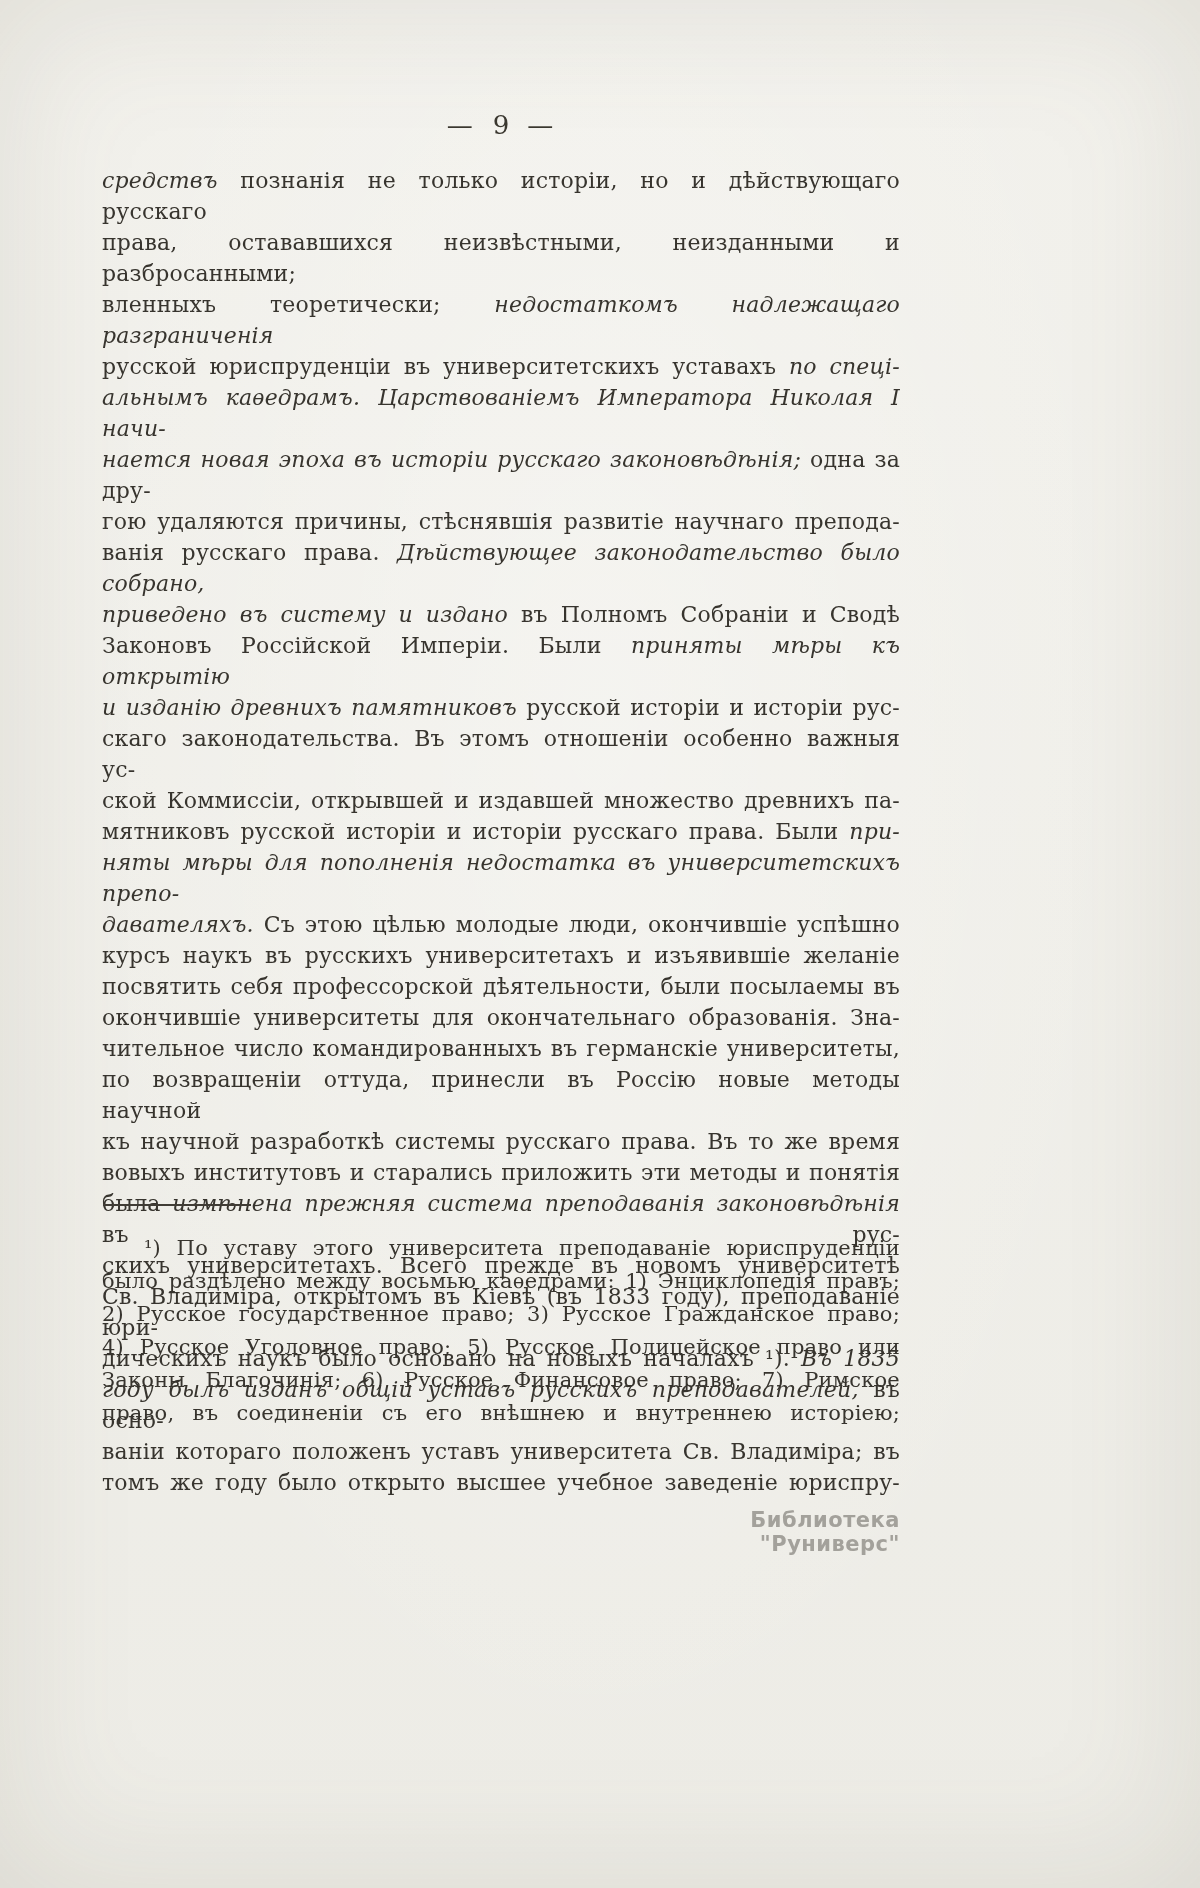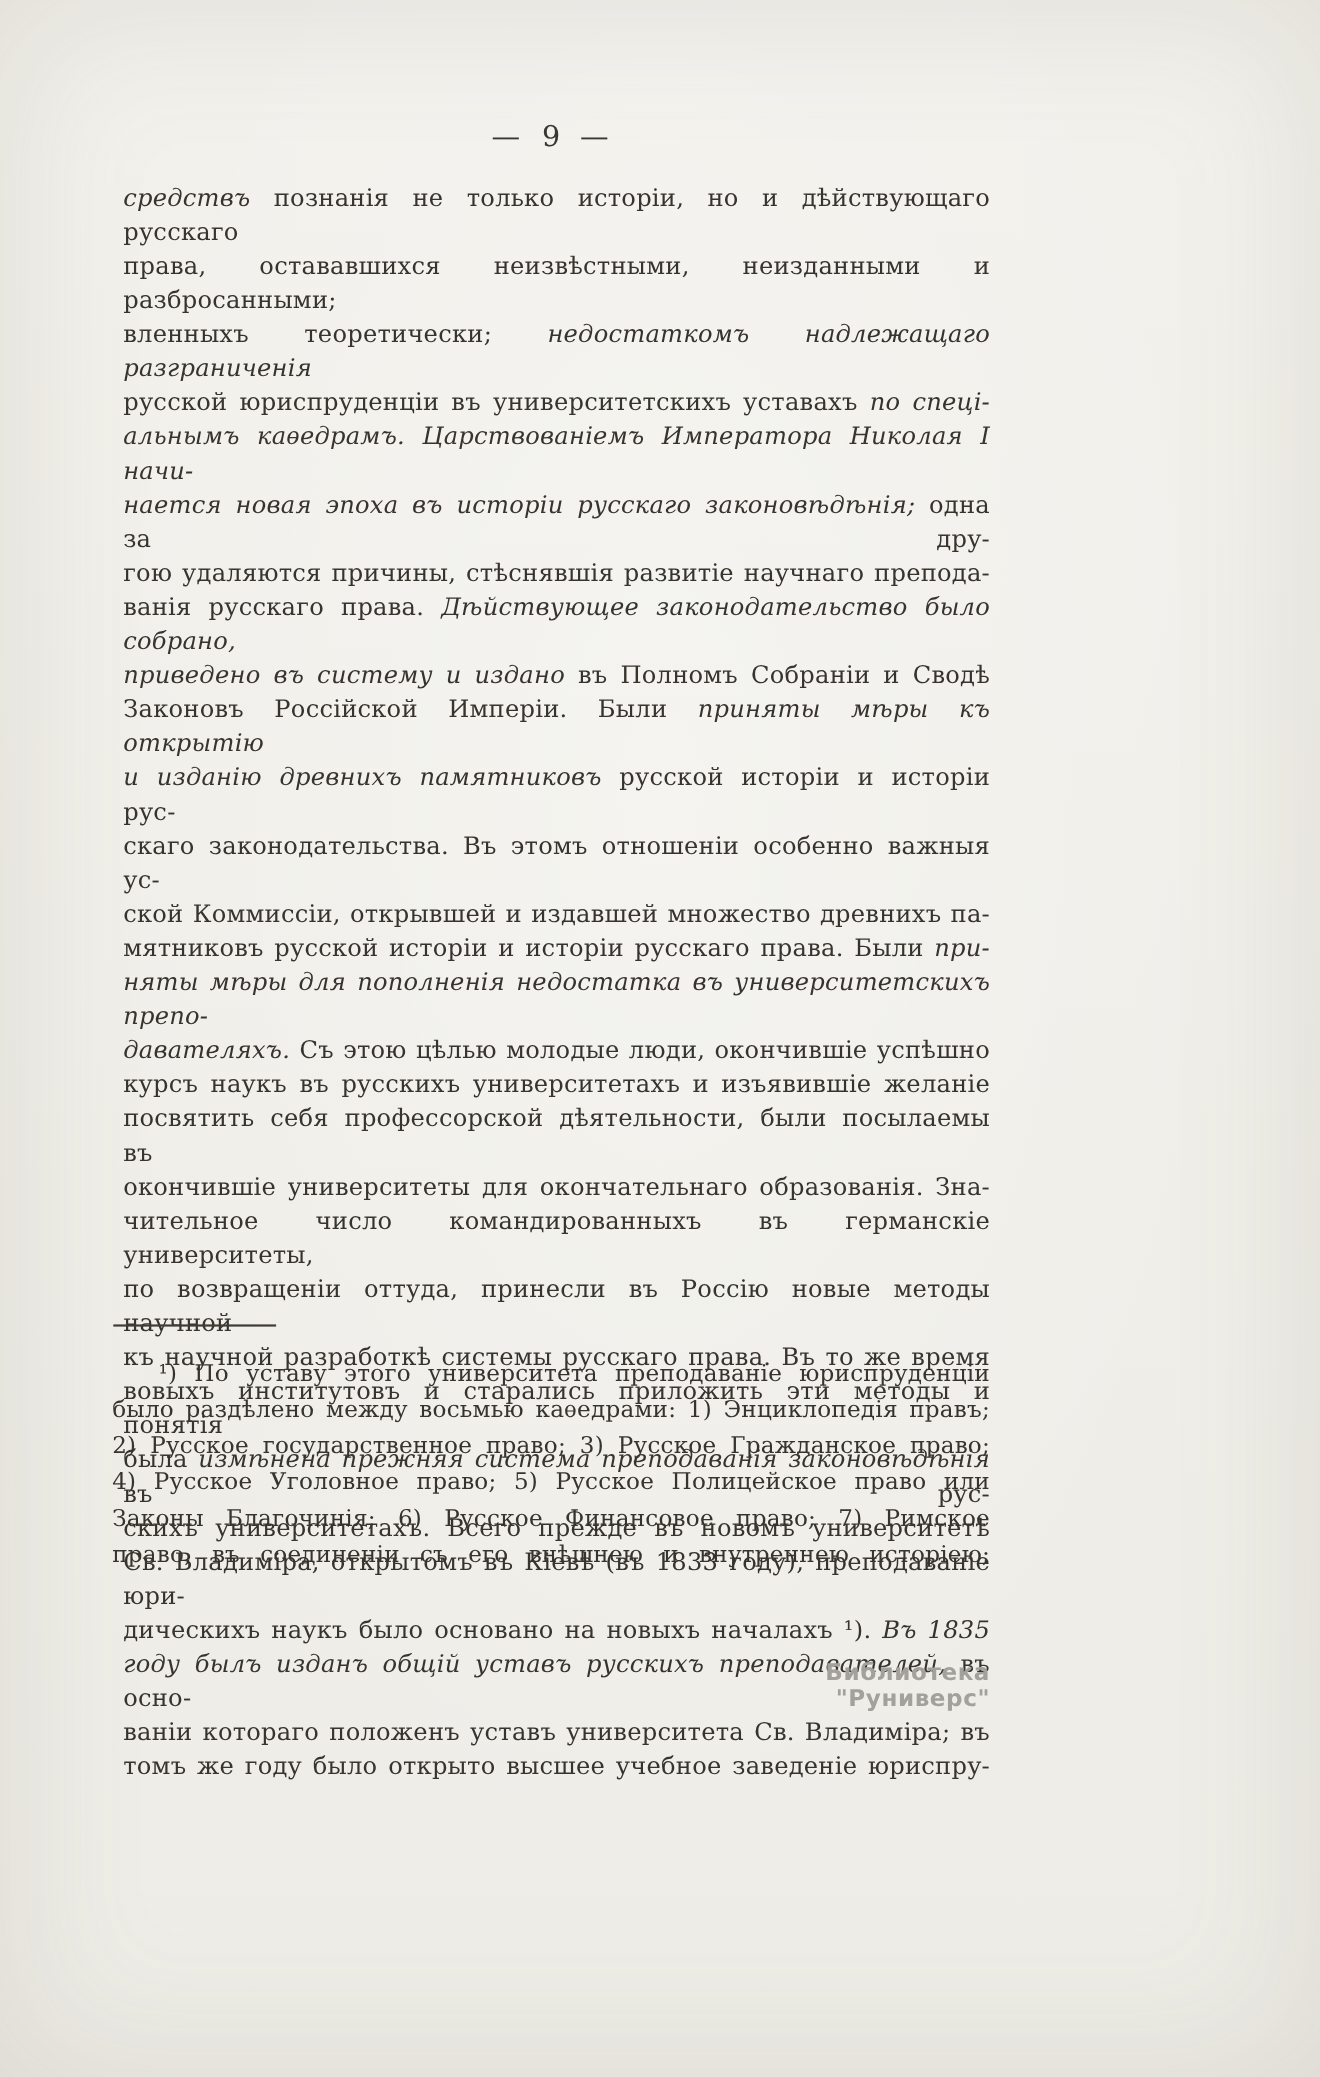--- a/index.html
+++ b/index.html
@@ -32,21 +32,21 @@
   .page-header .dash { margin: 0 18px; letter-spacing: 2px; }
   .main-text {
     position: absolute;
     top: 165px;
     left: 102px;
     width: 798px;
     font-size: 22px;
     letter-spacing: 0.2px;
     word-spacing: 1px;
   }
-  .main-text .line { line-height: 31px; margin-left: 10px; }
+  .main-text .line { line-height: 31px; }
   .line {
     text-align: justify;
     text-align-last: justify;
     overflow: hidden;
     white-space: normal;
   }
   .line.noJust { text-align: left; text-align-last: left; }
   .line.indent { text-indent: 42px; }
   .it { font-style: italic; }
   .footnote-sep {

